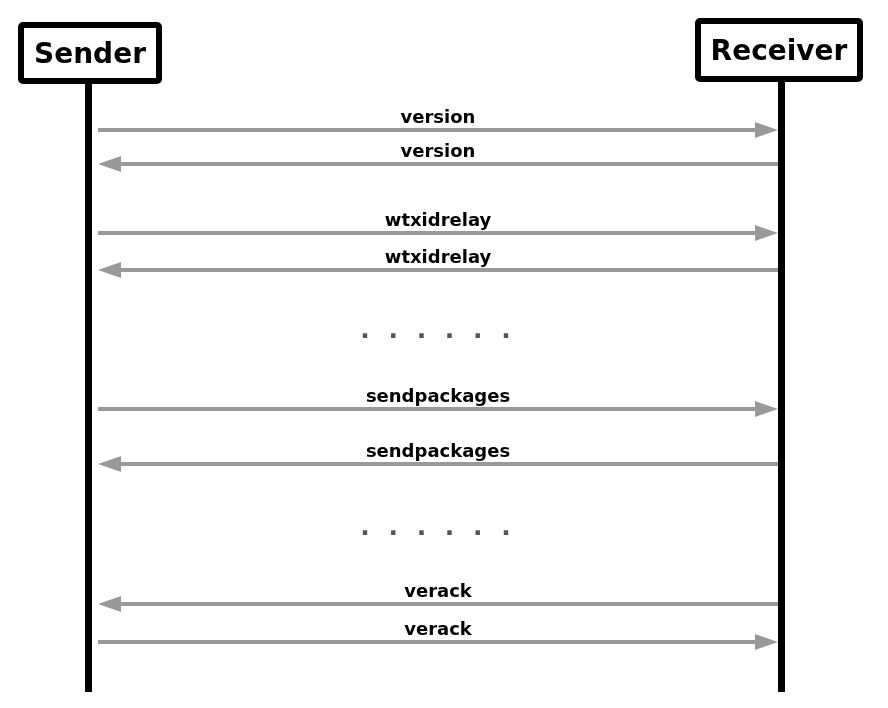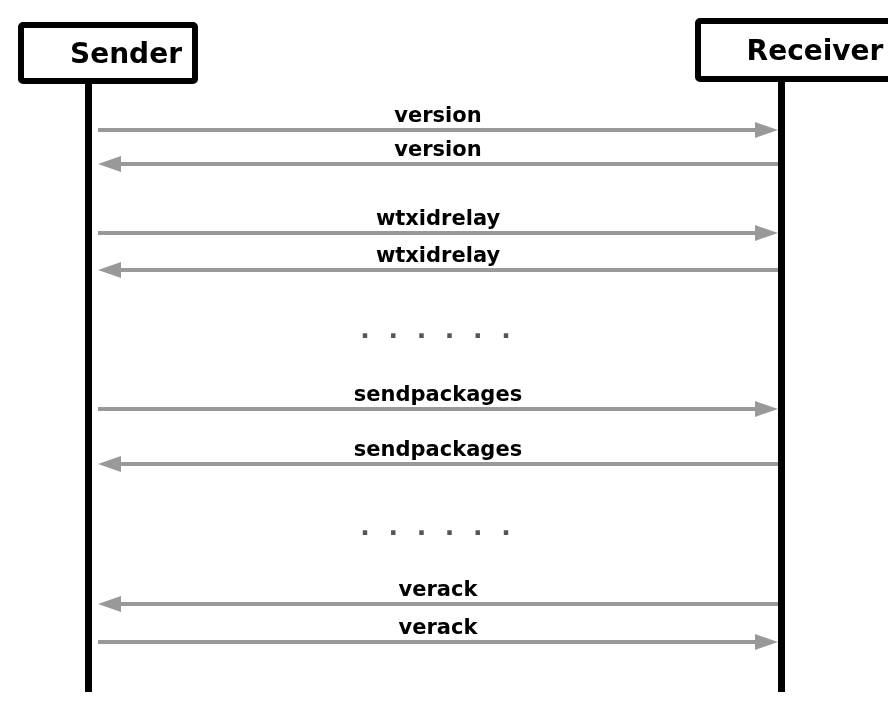--- a/index.html
+++ b/index.html
@@ -21,21 +21,20 @@
     border: 6px solid #000000;
     border-radius: 5px;
     background: #ffffff;
     display: flex;
     align-items: center;
     justify-content: center;
     font-weight: bold;
     font-size: 28px;
     color: #000000;
     z-index: 3;
-    padding-left: 36px;
   }
   .actor-sender   { left: 18px;  top: 22px; width: 132px; height: 50px; }
   .actor-receiver { left: 695px; top: 18px; width: 156px; height: 52px; text-align: right; }
   
   .lifeline {
     position: absolute;
     width: 7px;
     background: #000000;
     z-index: 1;
   }
@@ -49,21 +48,21 @@
     height: 0;
     z-index: 2;
   }
   .msg-label {
     position: absolute;
     bottom: 3px;
     left: 0;
     width: 100%;
     text-align: center;
     font-weight: bold;
-    font-size: 21px;
+    font-size: 18px;
     color: #000000;
     white-space: nowrap;
   }
   .msg-line {
     position: absolute;
     top: -2px;
     height: 4px;
     background: #999999;
   }
   .msg-line.to-right { left: 0;    right: 20px; }

